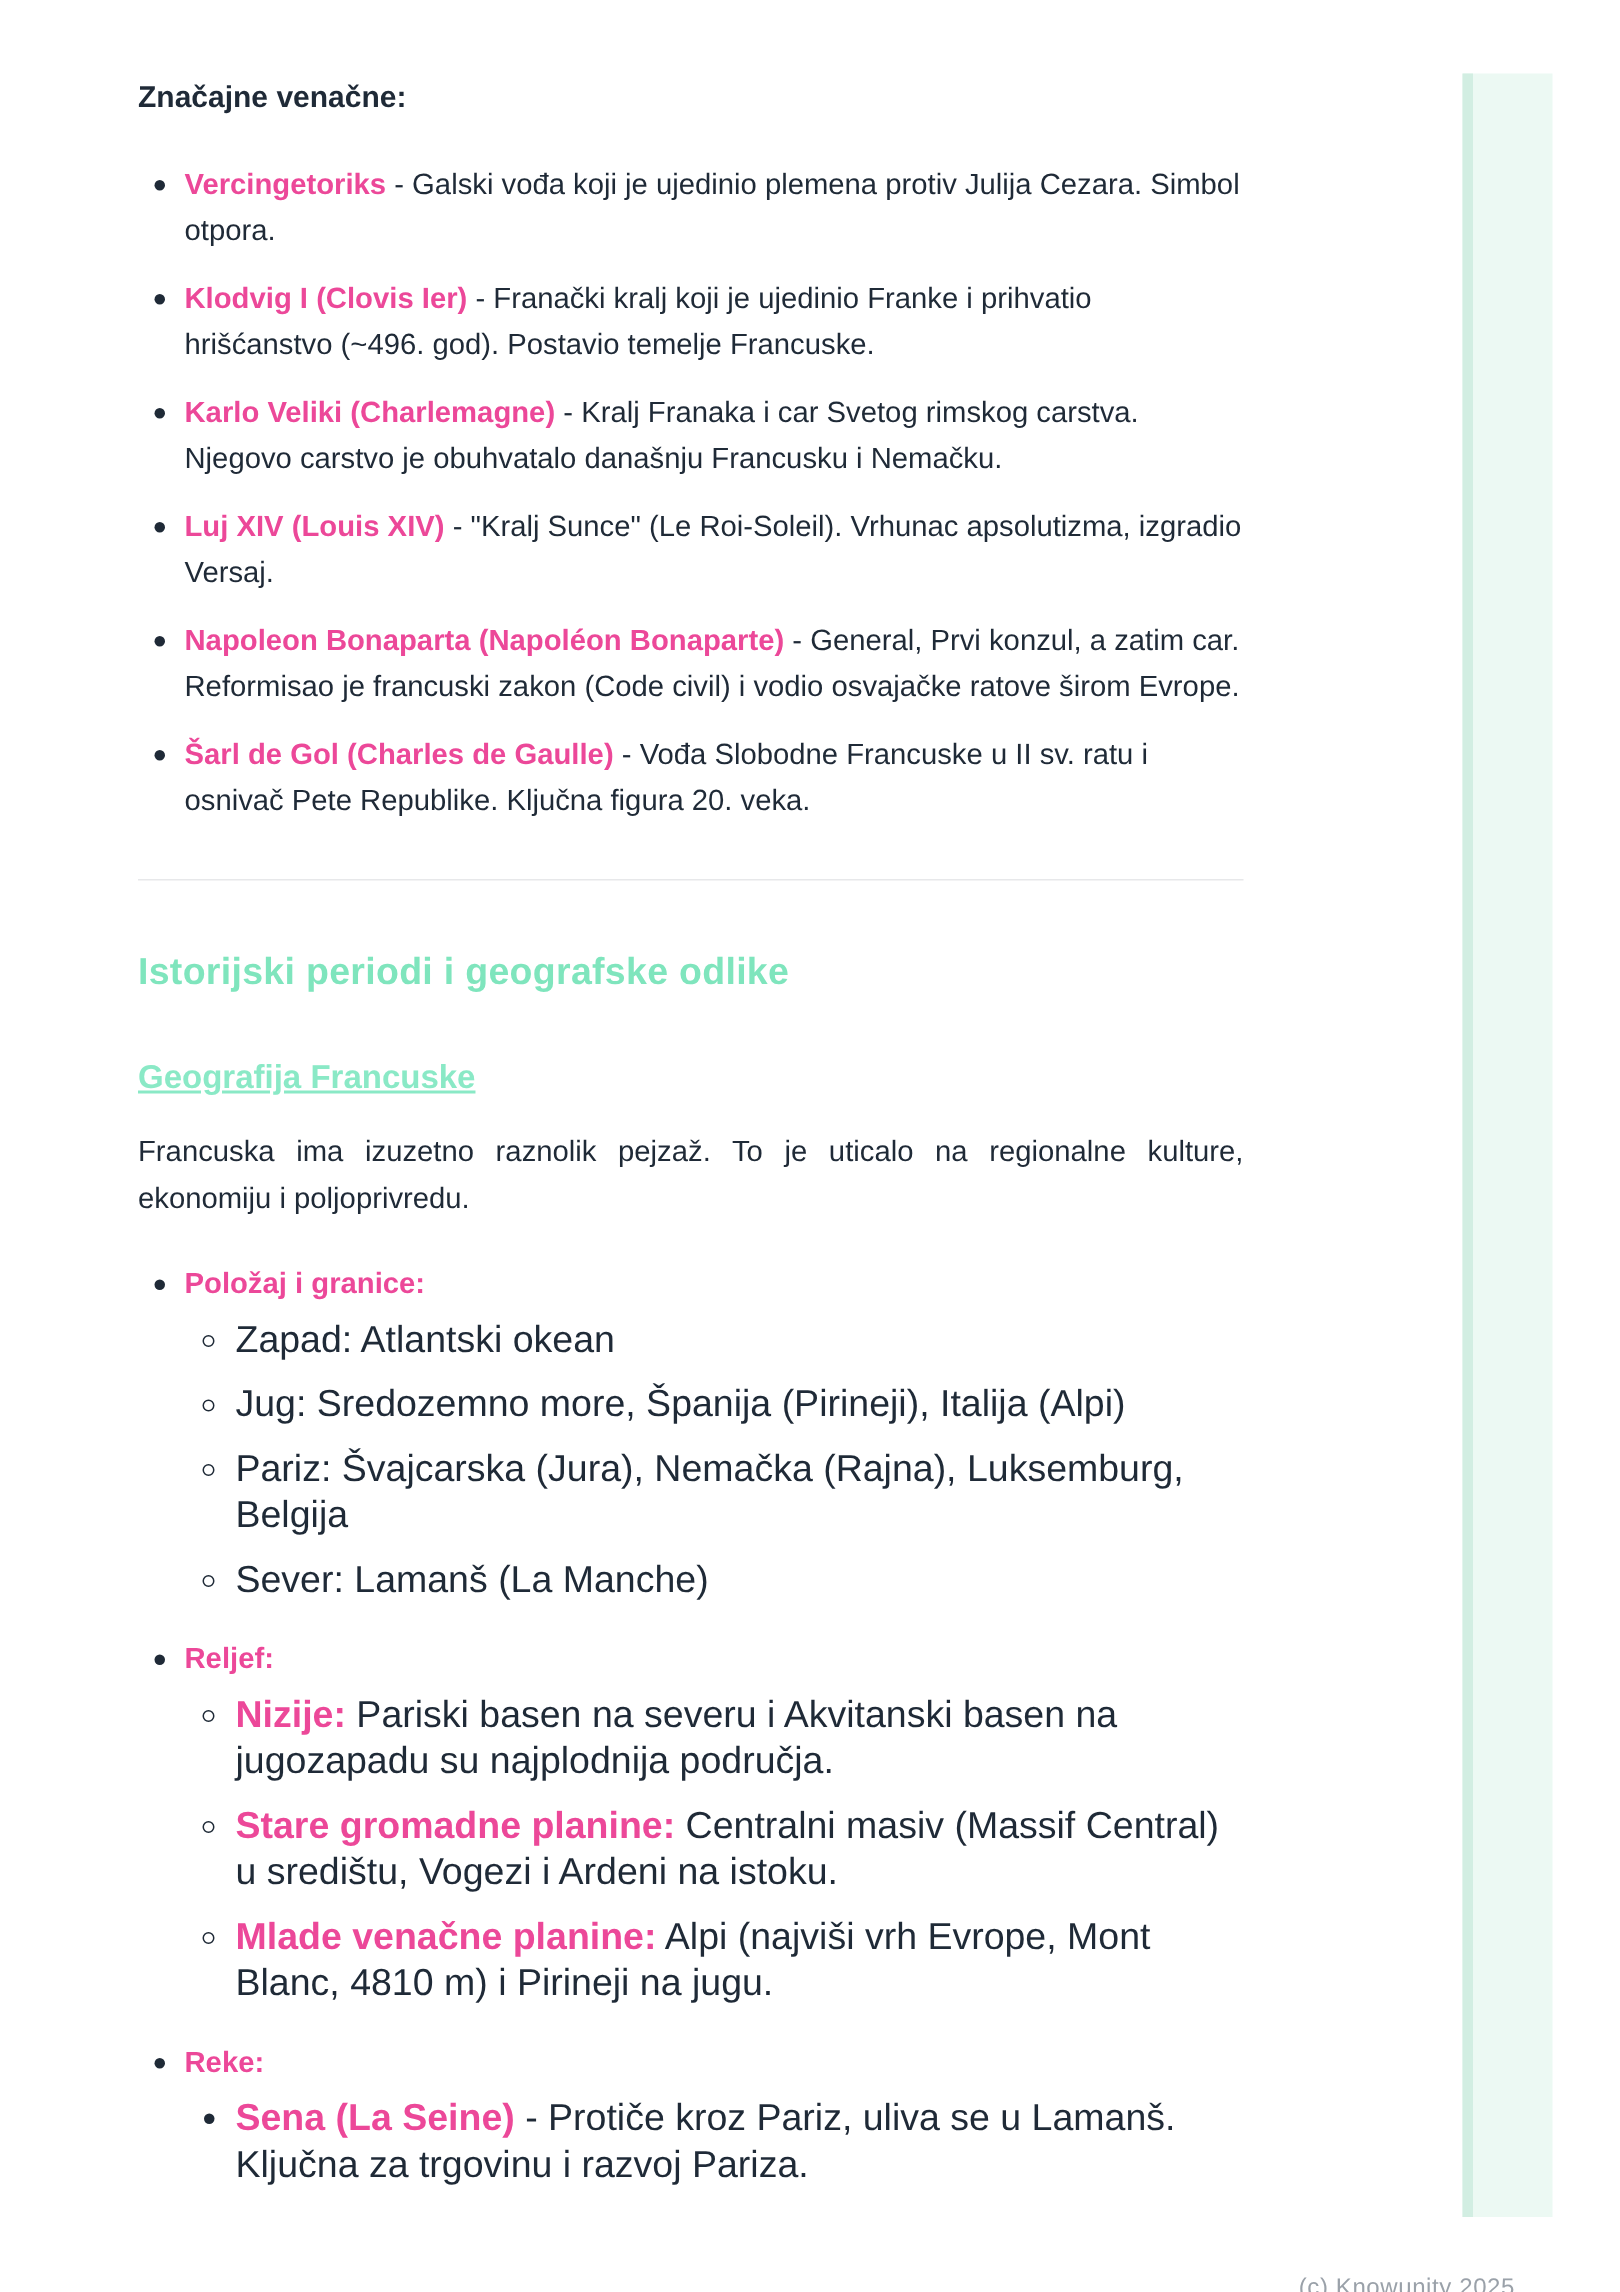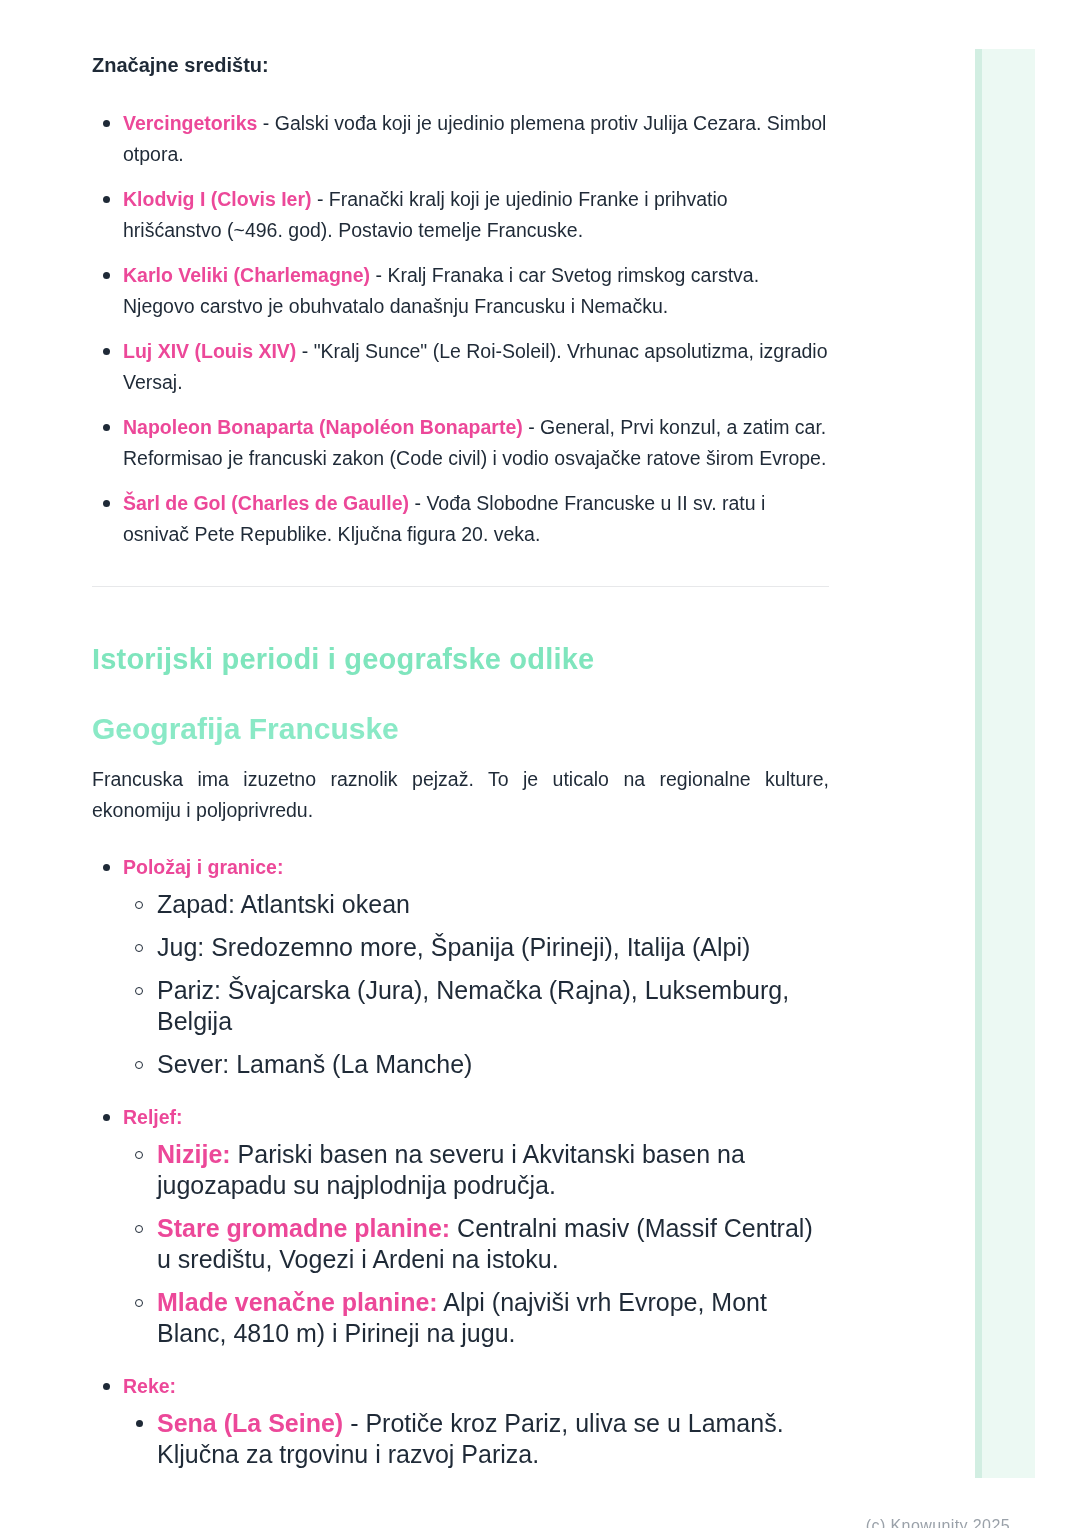--- a/index.html
+++ b/index.html
@@ -48,33 +48,34 @@
     border-radius: 50%;
     background: var(--text);
   }
   b, .lead { font-weight: 700; color: #ec4899; }
   .divider {
     border: none;
     border-top: 1px solid var(--divider);
     margin-top: 36px;
   }
   h2.section-title {
-    margin-top: 53px;
-    font-size: 29px;
+    margin-top: 42px;
+    font-size: 25px;
     line-height: 38px;
     font-weight: 700;
     color: var(--accent-heading);
     letter-spacing: 0.2px;
   }
   h3.subsection-title {
     margin-top: 36px;
-    font-size: 30px;
+    font-size: 22px;
     line-height: 30px;
     font-weight: 600;
     color: var(--accent-subheading);
+    text-decoration: underline;
   }
   p.intro {
     margin-top: 20px;
     font-size: 19.5px;
     line-height: 31px;
     text-align: justify;
   }
   ul.geo-list { margin-top: 26px; }
   ul.geo-list > li { margin-bottom: 22px; }
   ul.geo-list > li:last-child { margin-bottom: 0; }
@@ -117,21 +118,21 @@
     color: var(--muted);
     z-index: 2;
     letter-spacing: 0.4px;
   }
 </style>
 </head>
 <body>
 
 <div class="content-column">
 
-  <h4 class="block-heading">Značajne središtu:</h4>
+  <h4 class="block-heading">Značajne venačne:</h4>
 
   <ul class="blist">
     <li>
       <span class="marker-disc"></span>
       <b>Vercingetoriks</b>
       <span>- Galski vođa koji je ujedinio plemena protiv Julija Cezara. Simbol otpora.</span>
     </li>
     <li>
       <span class="marker-disc"></span>
       <b>Klodvig I (Clovis Ier)</b>

